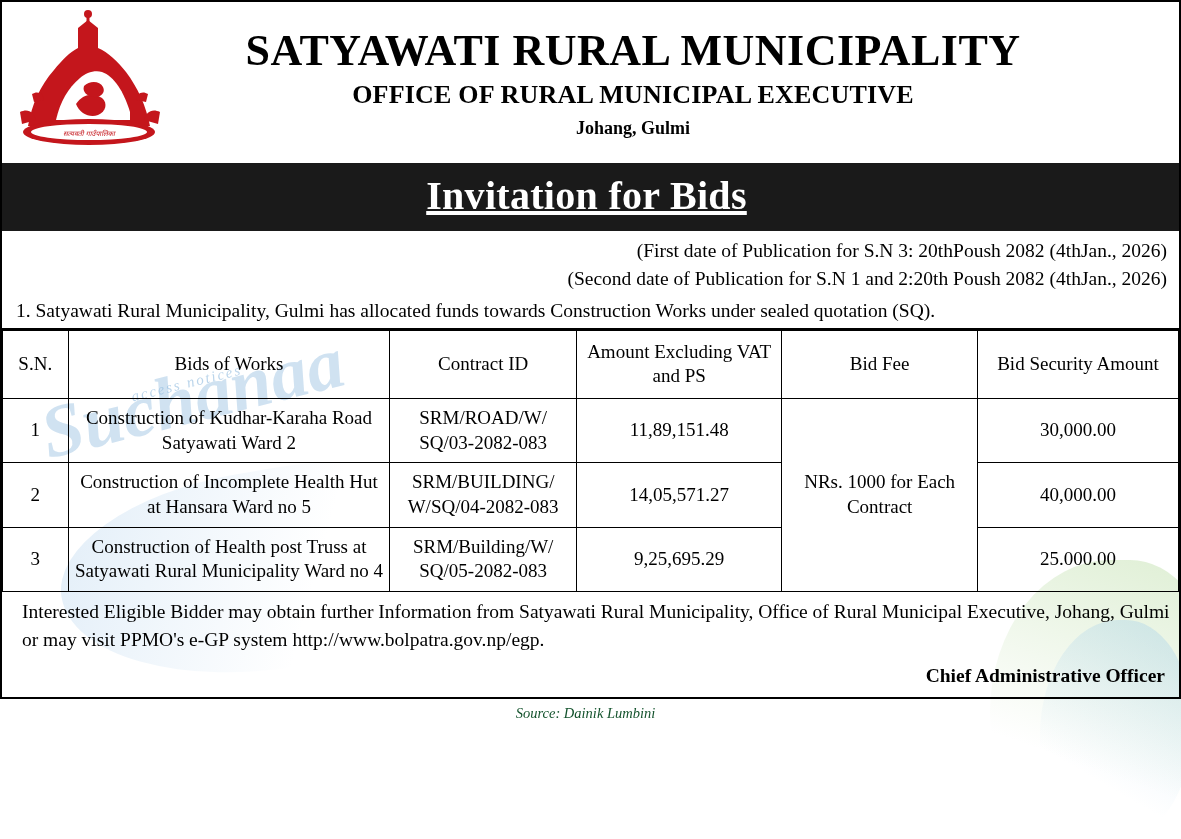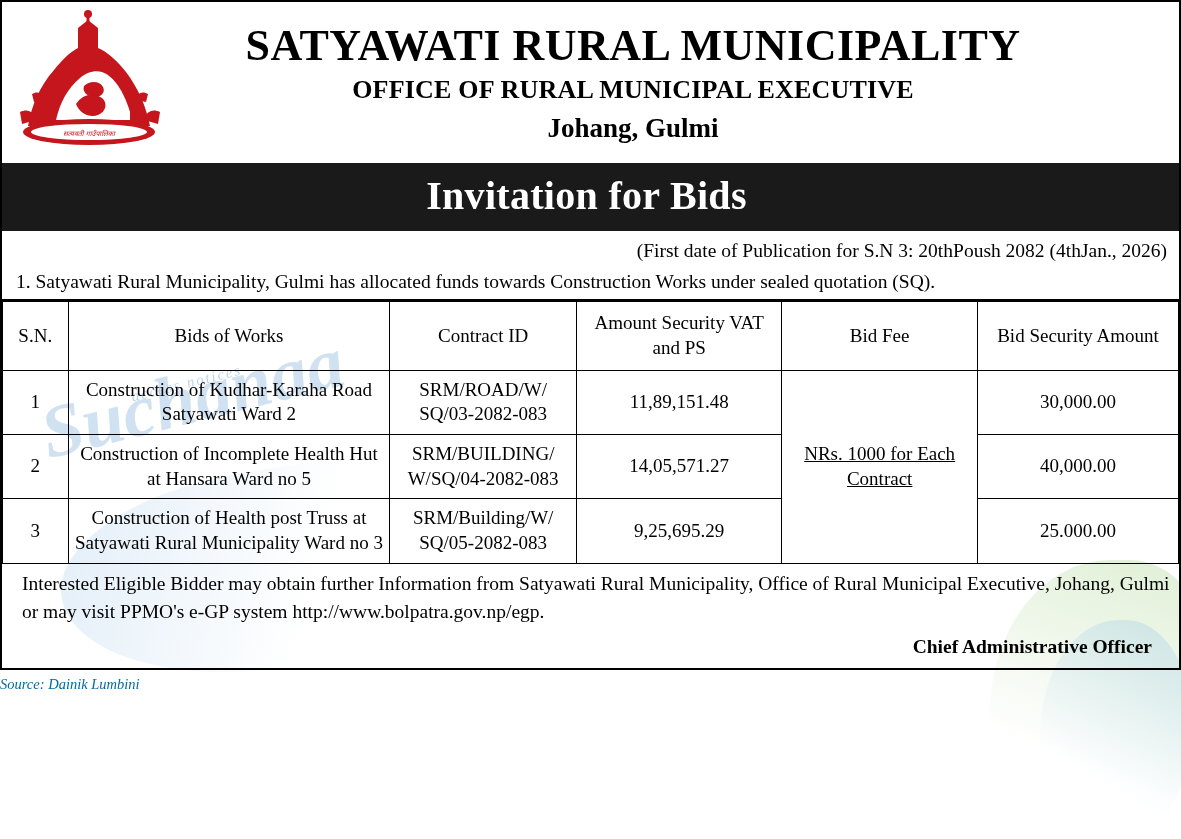--- a/index.html
+++ b/index.html
@@ -122,36 +122,37 @@
     line-height: 1.05;
     margin-top: 2px;
   }
   .h-sub {
     font-size: 26px;
     font-weight: bold;
     margin-top: 6px;
     letter-spacing: 0.2px;
   }
   .h-loc {
-    font-size: 27px;
+    font-size: 18px;
     font-weight: bold;
     margin-top: 8px;
   }
 
   
   .banner {
     background: #1a1a1a;
     color: #ffffff;
     text-align: center;
     font-size: 40px;
     font-weight: bold;
     padding: 9px 8px 12px 0;
     letter-spacing: 0.3px;
     border-left: 2px solid #000;
     border-right: 2px solid #000;
+    text-decoration: underline;
   }
 
   
   .body-box {
     border: 2px solid #000;
     border-top: none;
     padding: 0;
     box-sizing: border-box;
   }
   .pub-lines {
@@ -187,42 +188,41 @@
   table.bids td.sn { }
   .col-sn { width: 58px; }
   .col-name { width: 285px; }
   .col-cid { width: 165px; }
   .col-amt { width: 182px; }
   .col-fee { width: 173px; }
   .col-sec { width: 178px; }
 
   .fee-cell {
     line-height: 1.55;
-    text-decoration: underline;
   }
 
   
   .footnote {
     padding: 6px 8px 2px 20px;
     font-size: 19.5px;
     line-height: 1.45;
   }
   .officer {
     text-align: right;
     font-weight: bold;
     font-size: 19.5px;
-    padding: 8px 27px 10px 0;
+    padding: 8px 14px 10px 0;
   }
 
   
   .source {
-    text-align: left;
+    text-align: center;
     font-size: 14.5px;
     font-style: italic;
-    color: #0369a1;
+    color: #14532d;
     padding: 6px 10px 0 0;
   }
 </style>
 </head>
 <body>
 
 <div class="page">
 
   <div class="watermark">
     <div class="wm-swoosh"></div>
@@ -264,39 +264,40 @@
         <div class="h-loc">Johang, Gulmi</div>
       </div>
     </div>
 
     <div class="banner">Invitation for Bids</div>
 
     <div class="body-box">
 
       <div class="pub-lines">
         <div>(First date of Publication for S.N 3: 20thPoush 2082 (4thJan., 2026)</div>
+        <div>(Second date of Publication for S.N 1 and 2:20th Poush 2082 (4thJan., 2026)</div>
       </div>
 
       <div class="intro">1. Satyawati Rural Municipality, Gulmi has allocated funds towards Construction Works under sealed quotation (SQ).</div>
 
       <table class="bids">
         <colgroup>
           <col class="col-sn">
           <col class="col-name">
           <col class="col-cid">
           <col class="col-amt">
           <col class="col-fee">
           <col class="col-sec">
         </colgroup>
         <thead>
           <tr>
             <th>S.N.</th>
             <th>Bids of Works</th>
             <th>Contract ID</th>
-            <th>Amount Security VAT and PS</th>
+            <th>Amount Excluding VAT and PS</th>
             <th>Bid Fee</th>
             <th>Bid Security Amount</th>
           </tr>
         </thead>
         <tbody>
           <tr>
             <td class="sn">1</td>
             <td>Construction of Kudhar-Karaha Road Satyawati Ward 2</td>
             <td>SRM/ROAD/W/ SQ/03-2082-083</td>
             <td>11,89,151.48</td>
@@ -305,21 +306,21 @@
           </tr>
           <tr>
             <td class="sn">2</td>
             <td>Construction of Incomplete Health Hut at Hansara Ward no 5</td>
             <td>SRM/BUILDING/ W/SQ/04-2082-083</td>
             <td>14,05,571.27</td>
             <td>40,000.00</td>
           </tr>
           <tr>
             <td class="sn">3</td>
-            <td>Construction of Health post Truss at Satyawati Rural Municipality Ward no 3</td>
+            <td>Construction of Health post Truss at Satyawati Rural Municipality Ward no 4</td>
             <td>SRM/Building/W/ SQ/05-2082-083</td>
             <td>9,25,695.29</td>
             <td>25.000.00</td>
           </tr>
         </tbody>
       </table>
 
       <div class="footnote">Interested Eligible Bidder may obtain further Information from Satyawati Rural Municipality, Office of Rural Municipal Executive, Johang, Gulmi or may visit PPMO's e-GP system http://www.bolpatra.gov.np/egp.</div>
       <div class="officer">Chief Administrative Officer</div>
     </div>

